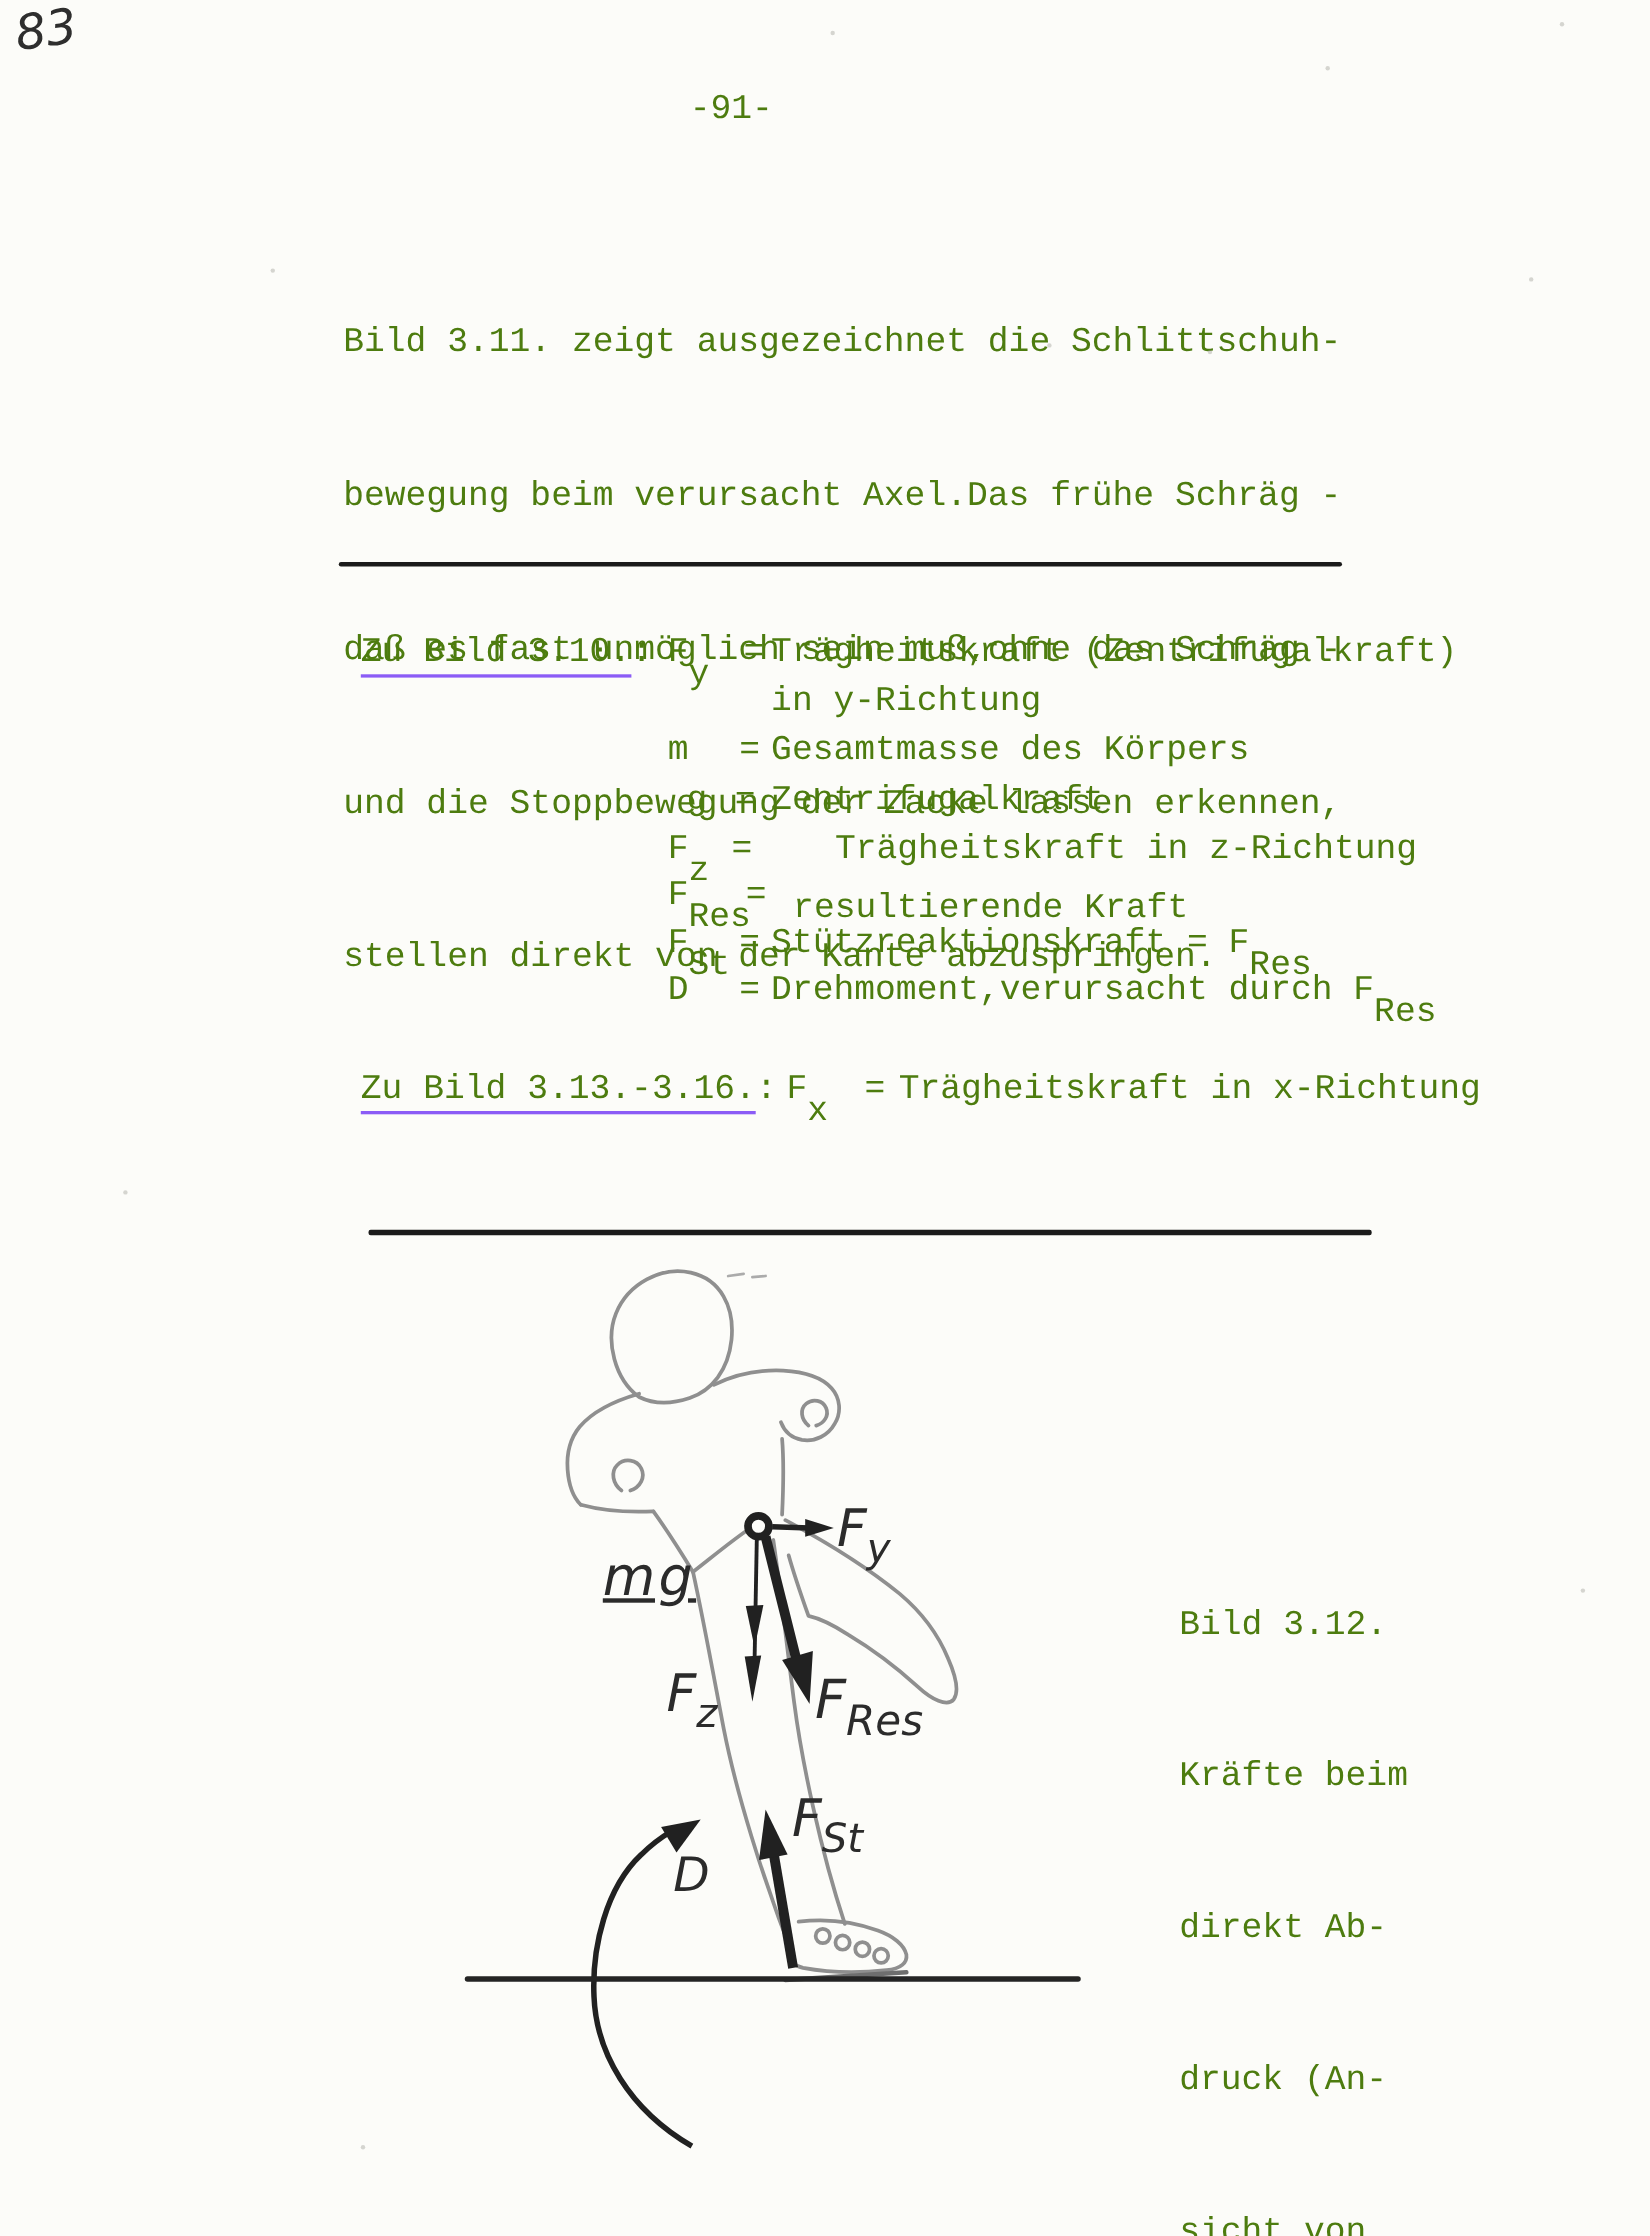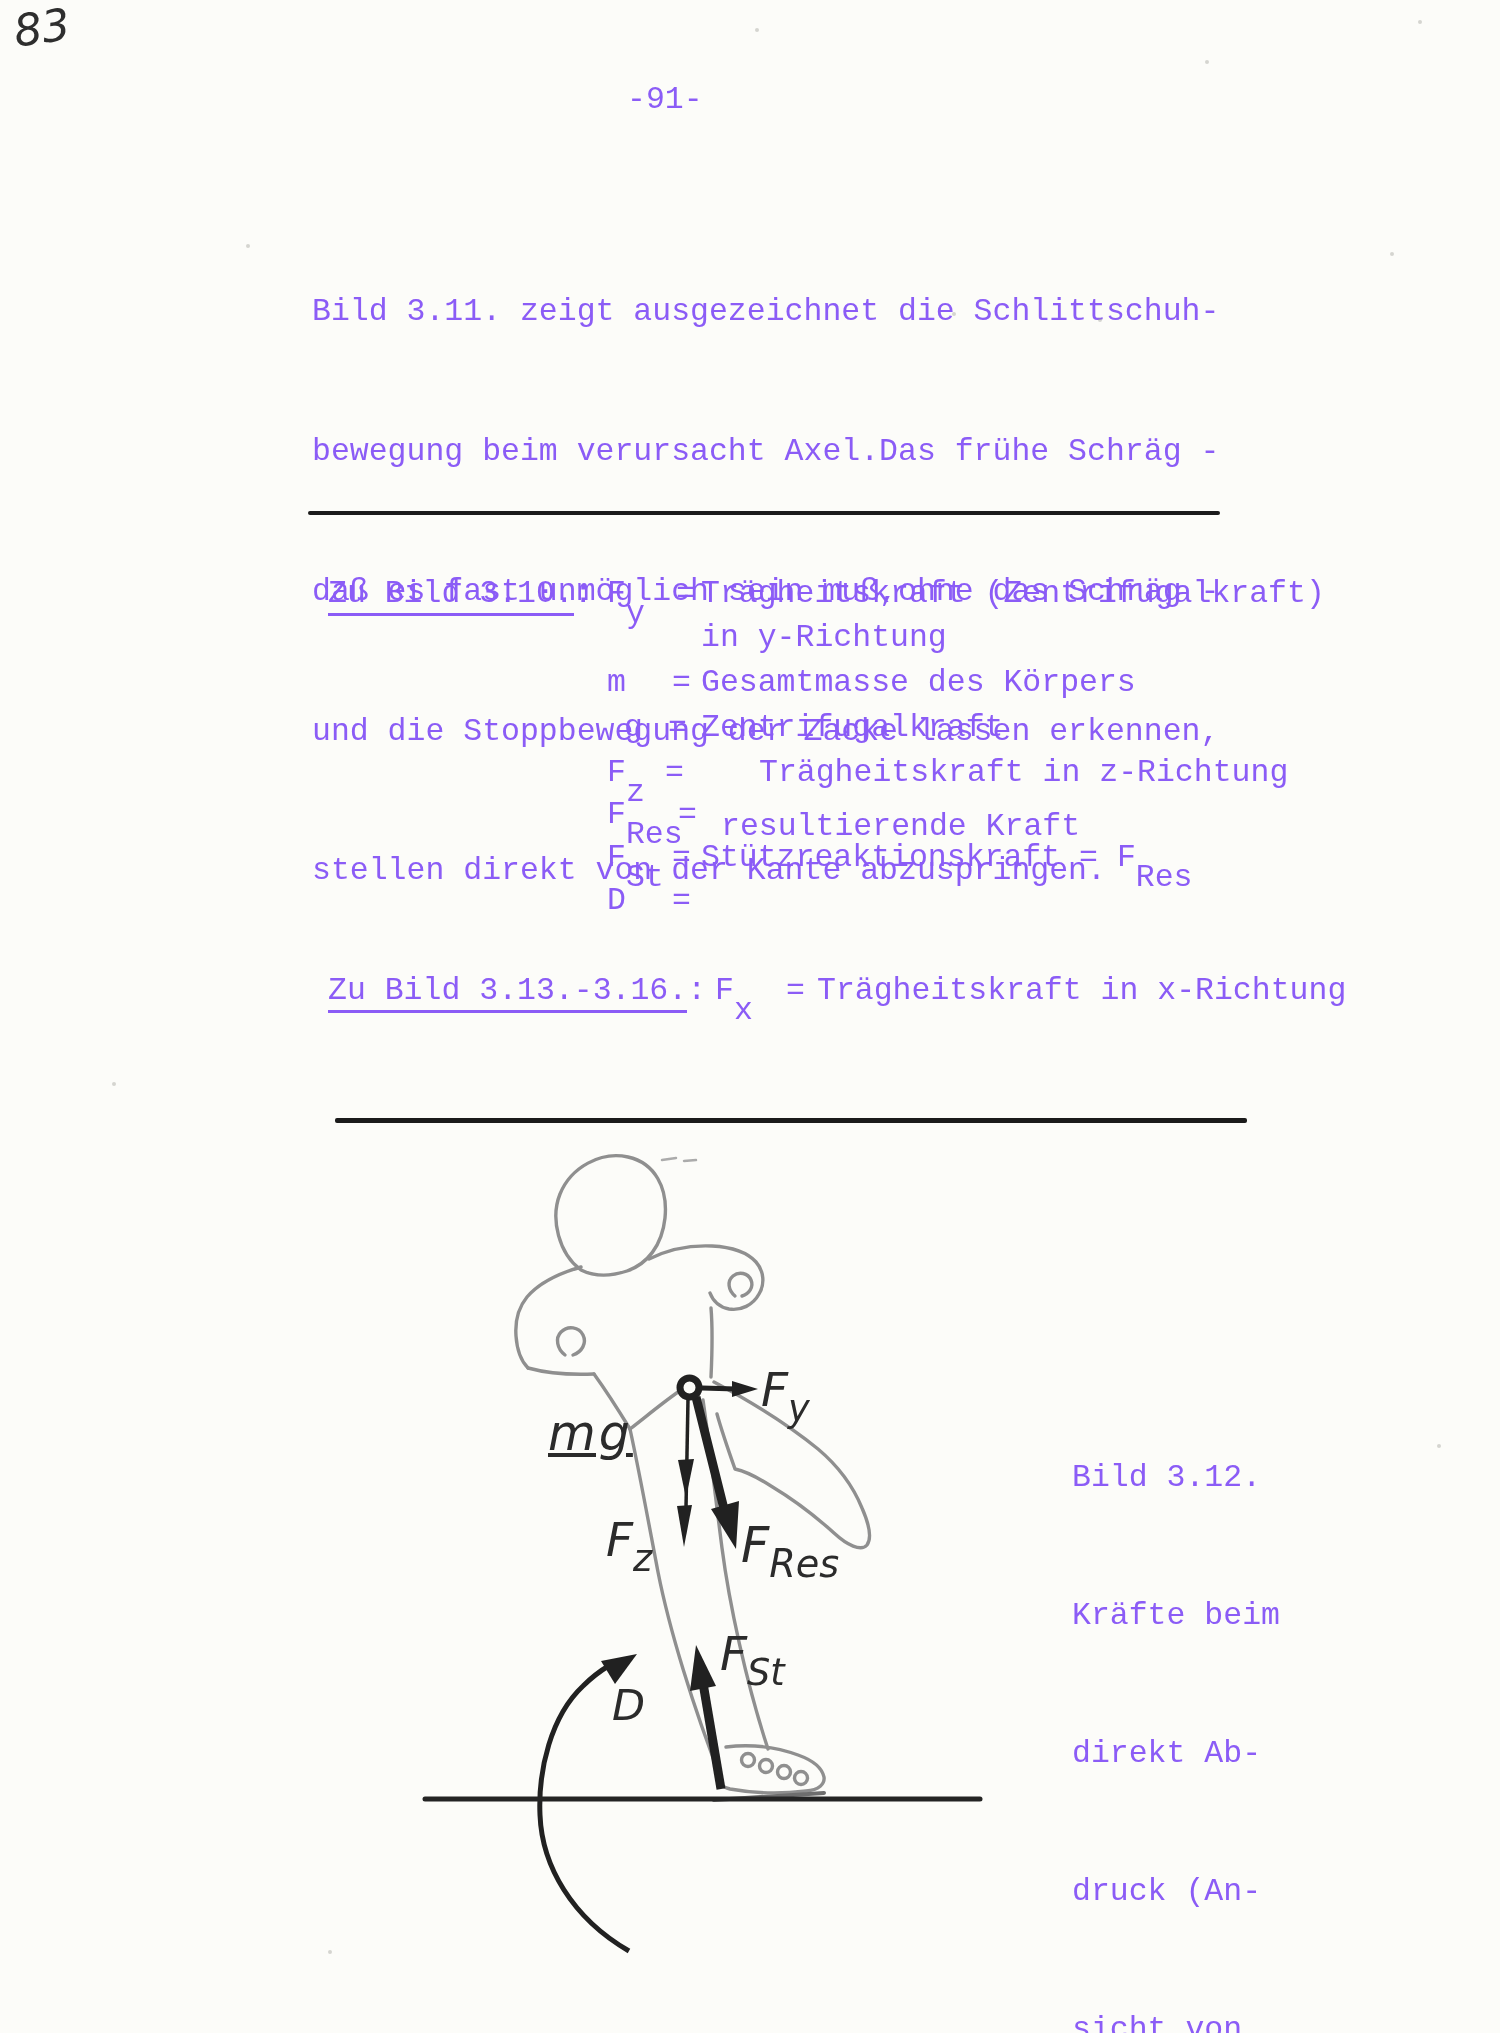--- a/index.html
+++ b/index.html
@@ -1,18 +1,18 @@
 <!DOCTYPE html>
 <html><head>
 <meta charset="utf-8">
 <style>
   html,body{margin:0;padding:0;background:#6b6b6b;}
   .page{position:relative;width:1500px;height:2033px;background:#fcfcf9;overflow:hidden;
         font-family:"Liberation Mono",monospace;color:#1c1c1c;}
-  .mono{font-family:"Liberation Mono",monospace;font-size:31.5px;color:#8b5cf6;}
+  .mono{font-family:"Liberation Mono",monospace;font-size:31.5px;color:#4d7c0f;}
   .abs{position:absolute;}
   .intro{line-height:46.6px;white-space:pre;}
   .lrow{position:absolute;left:0;top:0;width:1500px;height:46px;line-height:1;}
   .lrow .sym{position:absolute;left:607px;white-space:pre;}
   .lrow .eq{position:absolute;left:672px;}
   .lrow .desc{position:absolute;left:701px;white-space:pre;}
   .tsub{display:inline-block;transform:translateY(20px);}
   .underlined{display:inline-block;border-bottom:3px solid #8b5cf6;padding-bottom:3px;line-height:1;margin-left:16px;}
   .heading-line{line-height:1;white-space:pre;}
   .rule{position:absolute;background:#1b1b1b;border-radius:2px;}
@@ -75,20 +75,21 @@
       <span class="desc" style="left:721px;margin-top:12px;">resultierende Kraft</span>
     </div>
     <div class="lrow mono" style="top:842px;">
       <span class="sym"><span>F</span><span class="tsub">St</span></span>
       <span class="eq">=</span>
       <span class="desc"><span>Stützreaktionskraft = </span><span>F</span><span class="tsub">Res</span></span>
     </div>
     <div class="lrow mono" style="top:885px;">
       <span class="sym">D</span>
       <span class="eq">=</span>
+      <span class="desc"><span>Drehmoment,verursacht durch </span><span>F</span><span class="tsub">Res</span></span>
     </div>
   </div>
 
   <div class="lrow mono" style="top:975px;">
     <span class="abs heading-line" style="left:312px;"><span class="underlined">Zu Bild 3.13.-3.16.</span><span>:</span></span>
     <span class="sym" style="left:715px;"><span>F</span><span class="tsub">x</span></span>
     <span class="eq" style="left:786px;">=</span>
     <span class="desc" style="left:817px;">Trägheitskraft in x-Richtung</span>
   </div>
 

